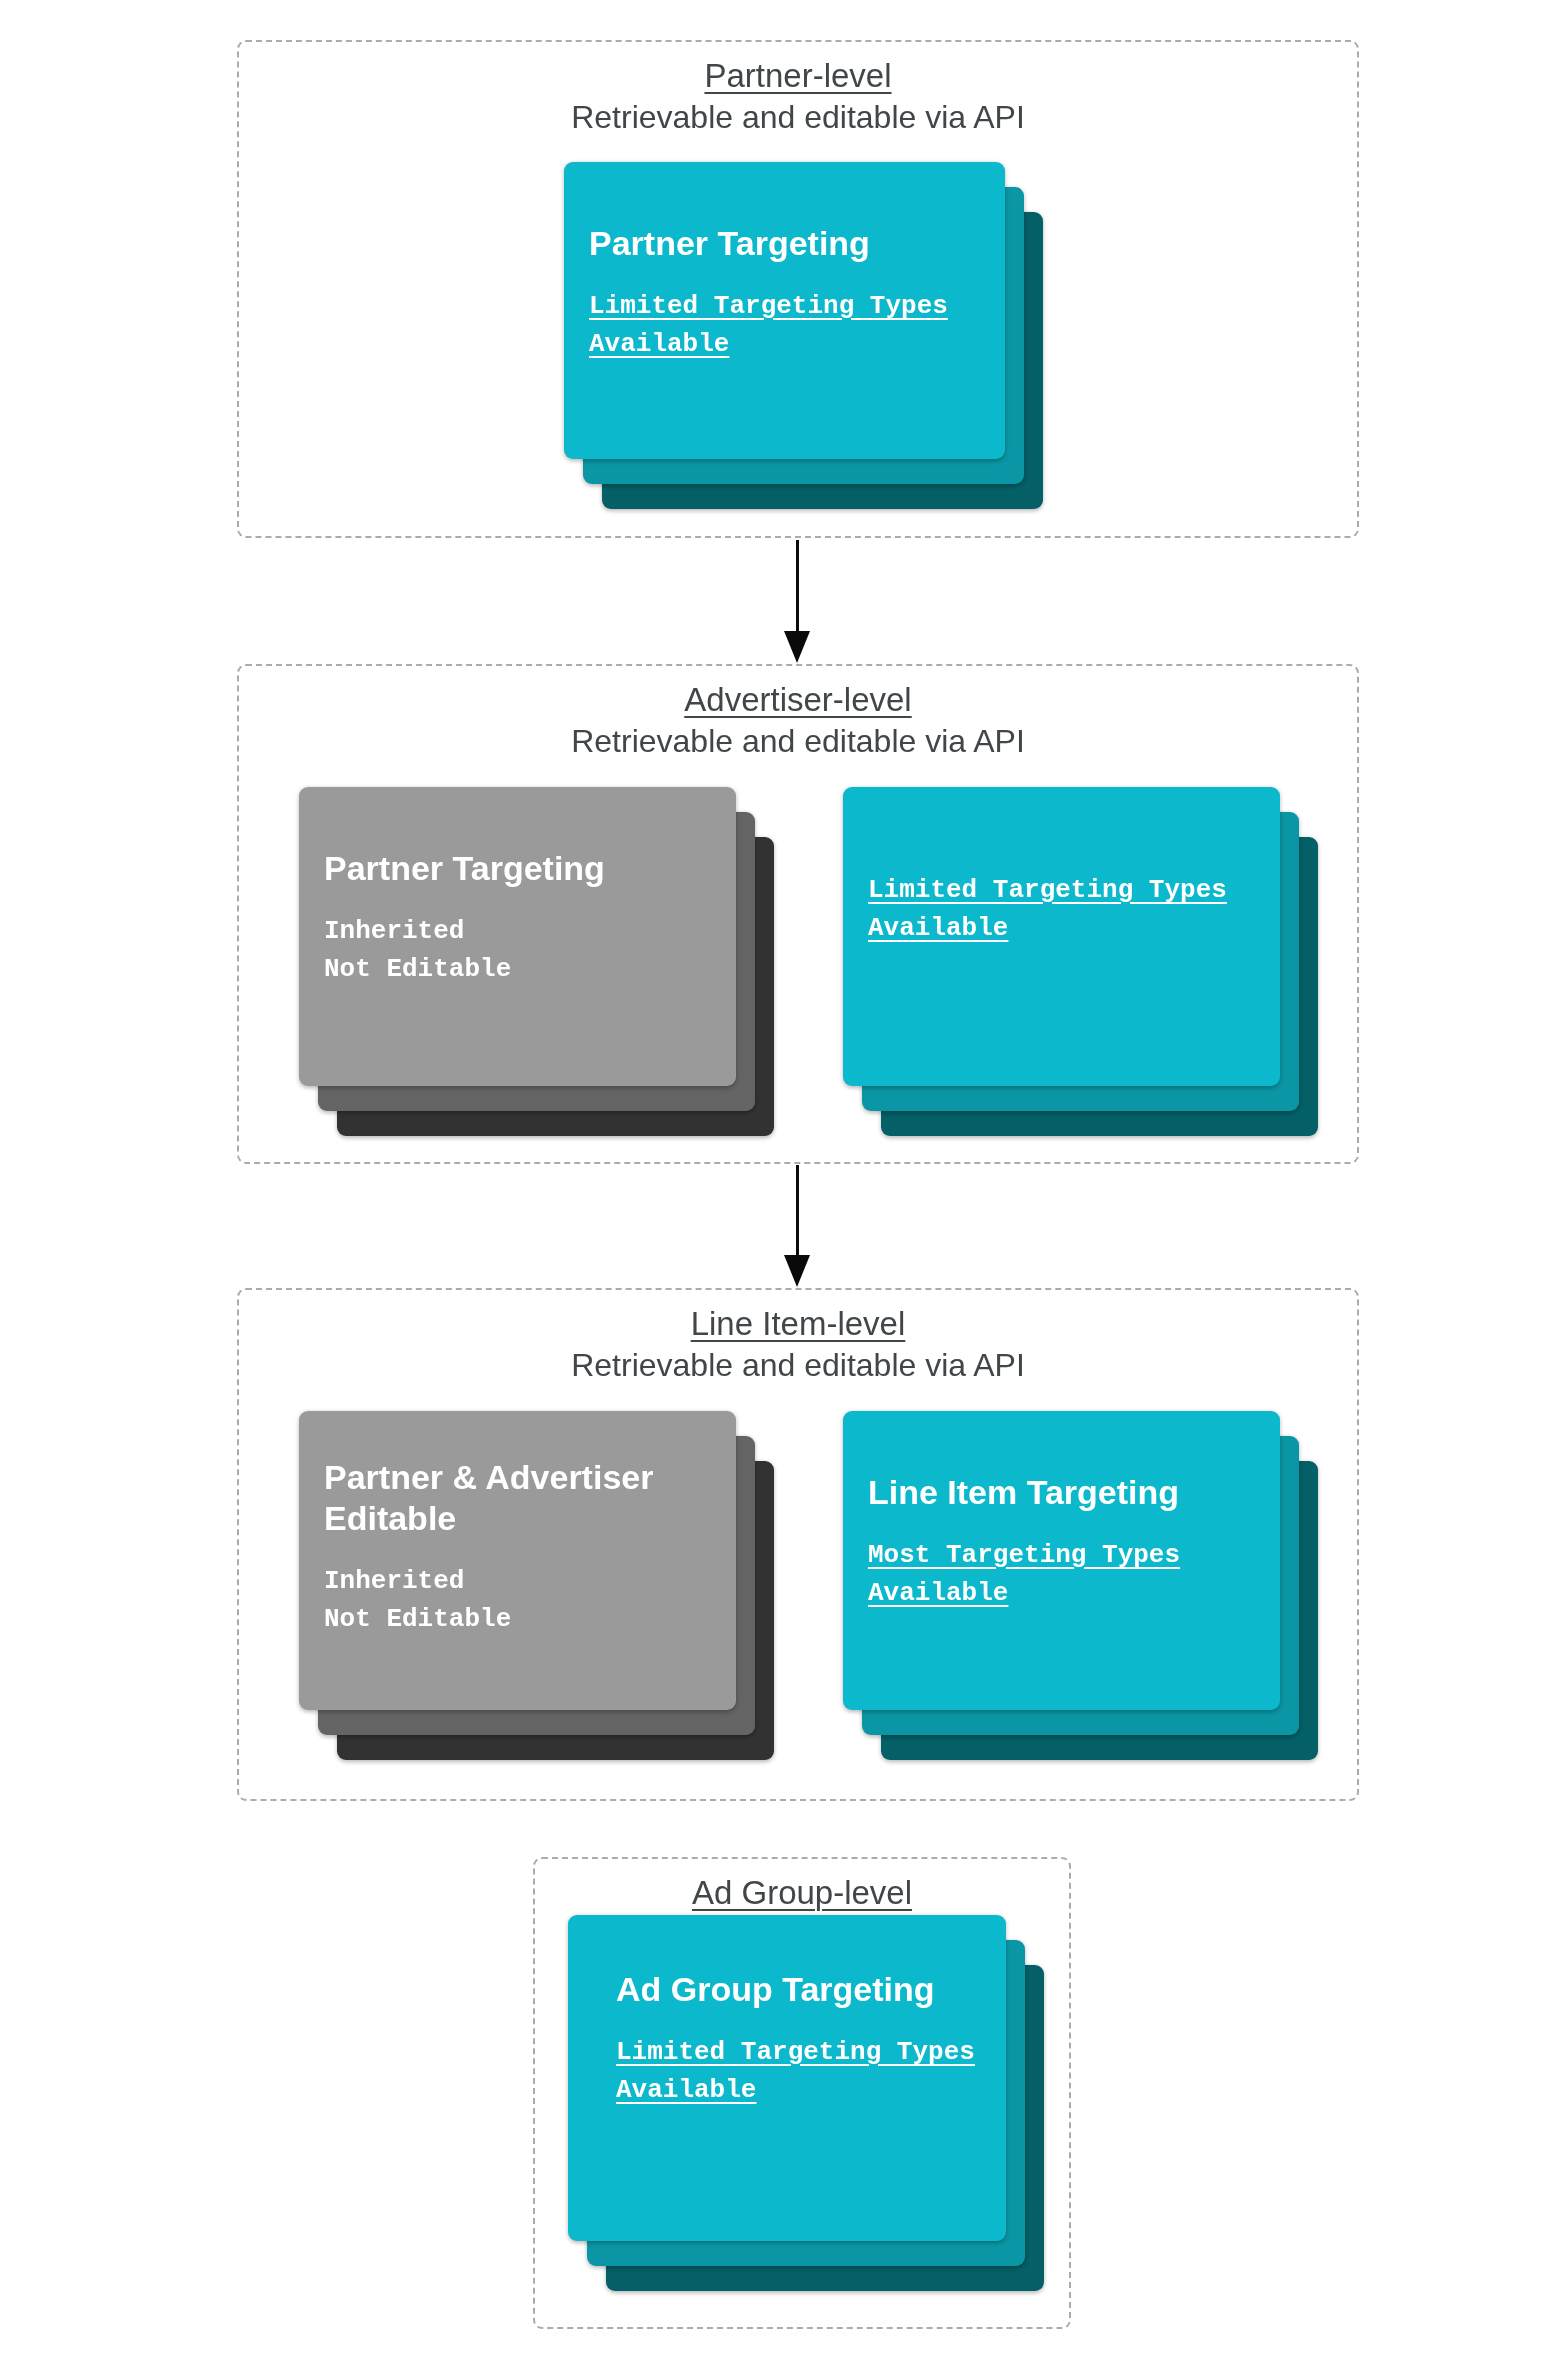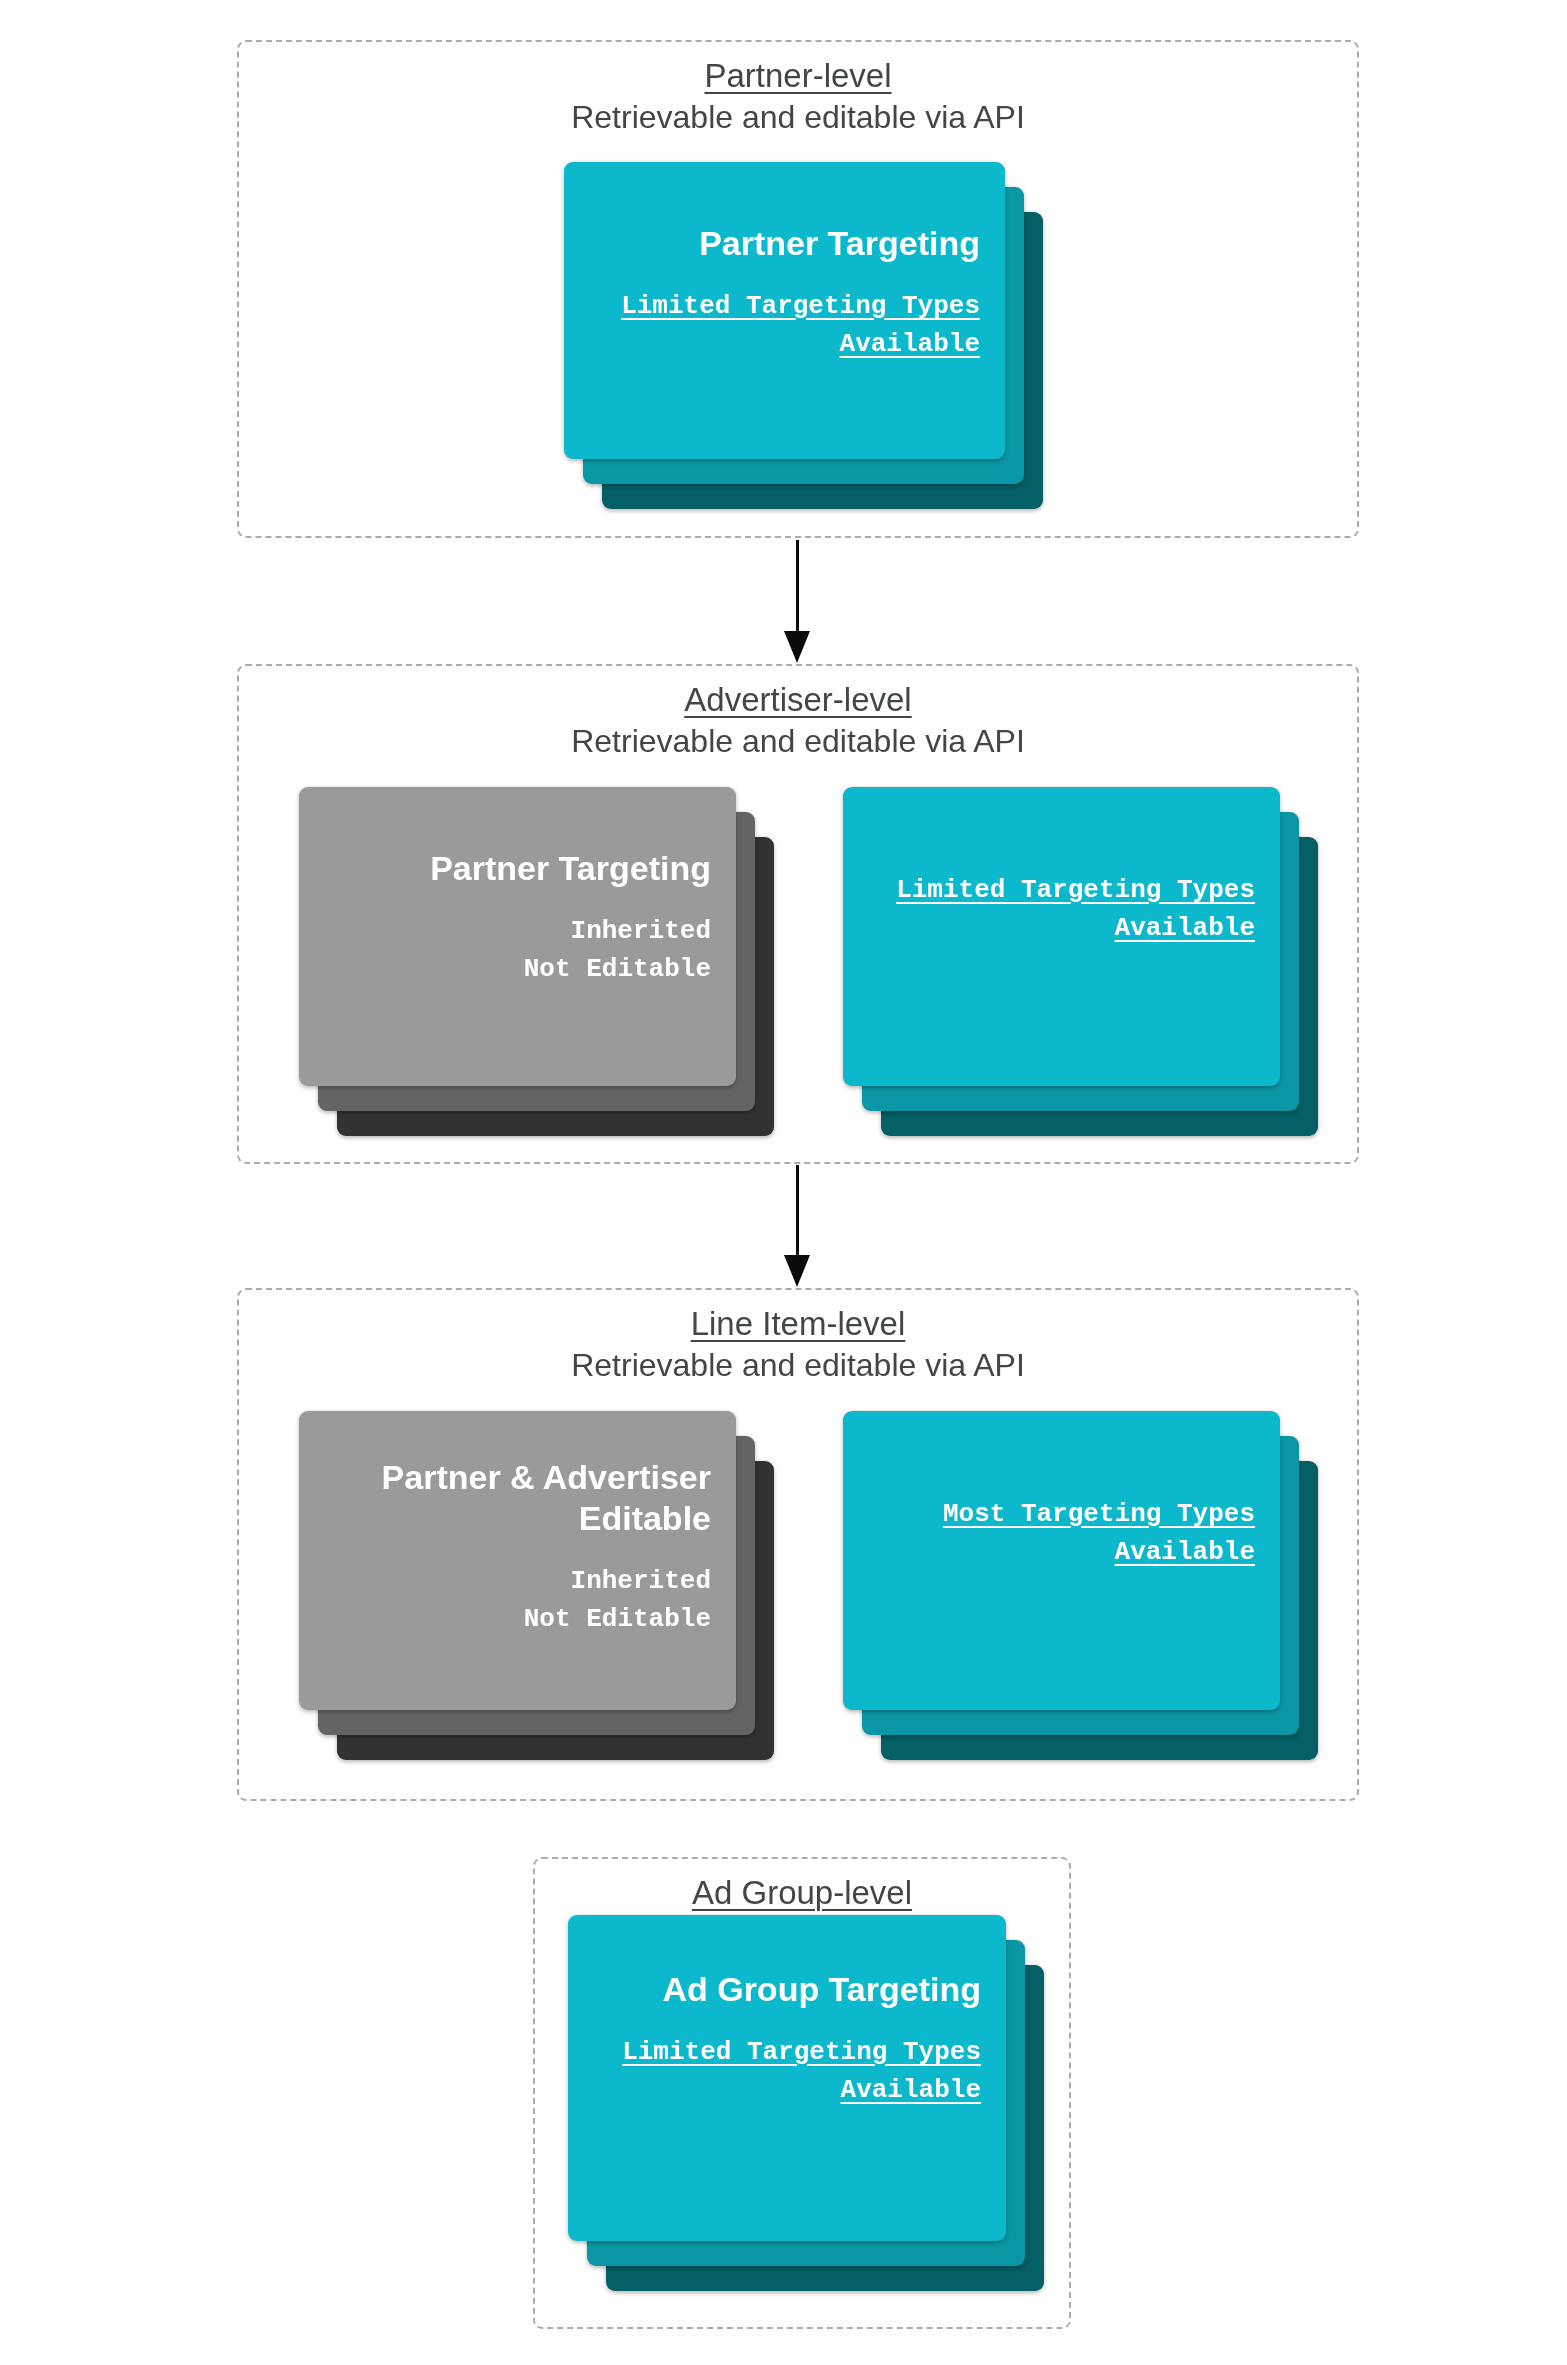--- a/index.html
+++ b/index.html
@@ -64,21 +64,21 @@
   .st-left          { left: 60px;  top: 121px; width: 437px; height: 299px; }
   .st-right         { left: 604px; top: 121px; width: 437px; height: 299px; }
   .st-adgroup       { left: 33px;  top: 56px;  width: 438px; height: 326px; }
 
   
   .card-inner {
     position: relative;
     height: 100%;
     box-sizing: border-box;
     padding: 61px 25px 0 25px;
-    text-align: right;
+    text-align: left;
     color: var(--card-text, #ffffff);
   }
   .card-inner.tight { padding-top: 46px; }
   .card-inner.ad    { padding-top: 54px; padding-left: 48px; }
   .card-title { font-size: 34px; line-height: 41px; font-weight: 700; }
   .card-title span { display: block; }
   .card-body { margin-top: 23px; font-size: 26px; line-height: 38px; font-weight: 700; }
   .card-body span { display: block; font-family: Liberation Mono, monospace; }
   .card-body.underlined span {
     text-decoration: underline;
@@ -193,20 +193,23 @@
             <span>Not Editable</span>
           </div>
         </div>
       </div>
     </div>
     <div class="stack cyan st-right">
       <div class="layer back"></div>
       <div class="layer mid"></div>
       <div class="card">
         <div class="card-inner">
+          <div class="card-title">
+            <span>Line Item Targeting</span>
+          </div>
           <div class="card-body underlined">
             <span>Most Targeting Types</span>
             <span>Available</span>
           </div>
         </div>
       </div>
     </div>
   </div>
 
   <div class="level-box s4">

